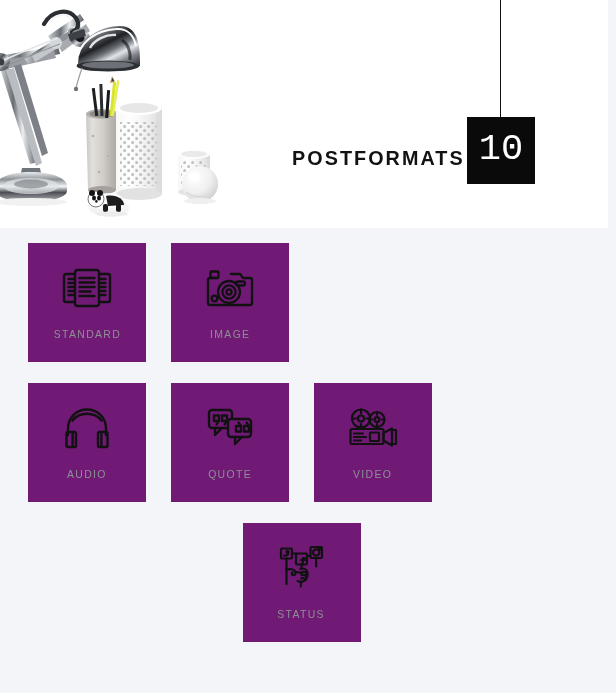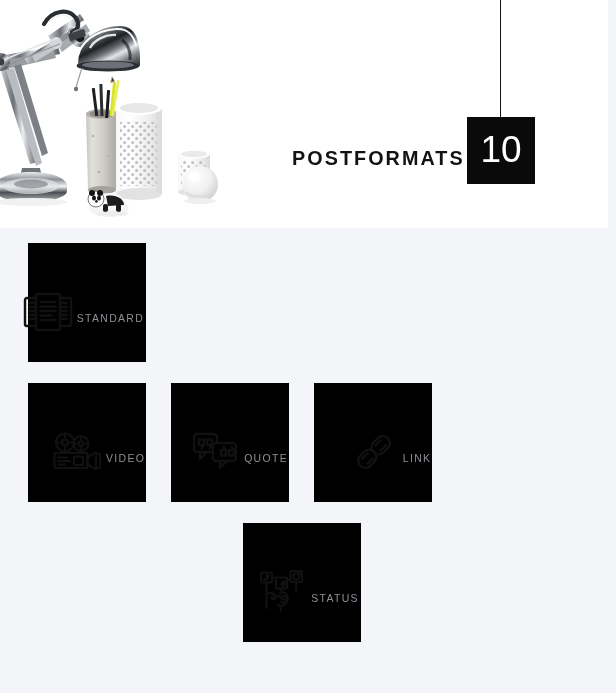--- a/index.html
+++ b/index.html
@@ -82,21 +82,21 @@
     left: 0;
     top: 117px;
     width: 68px;
     height: 67px;
     background: #0a0a0a;
     display: flex;
     align-items: center;
     justify-content: center;
   }
   .badge-num {
-    font-family: Liberation Sans, sans-serif;
+    font-family: Liberation Mono, monospace;
     color: #ffffff;
     font-size: 37px;
     line-height: 1;
     letter-spacing: 0px;
     margin-top: -2px;
   }
 
   
   .grid {
     position: absolute;
@@ -111,25 +111,25 @@
   }
   .row.centered {
     justify-content: center;
     gap: 18px;
     margin-left: 0;
   }
 
   .card {
     width: 118px;
     height: 119px;
-    background: #000000;
+    background: #701a75;
     display: flex;
-    flex-direction: row;
+    flex-direction: column;
     align-items: center;
-    justify-content: flex-end;
+    justify-content: flex-start;
     box-sizing: border-box;
     padding-top: 18px;
   }
   .card .icon {
     width: 56px;
     height: 54px;
     display: flex;
     align-items: center;
     justify-content: center;
   }
@@ -348,74 +348,88 @@
             <path d="M8.5 12 h5 M8.5 16 h5 M8.5 20 h5 M8.5 24 h5 M8.5 28 h5"></path>
             <path d="M40.5 12 h5 M40.5 16 h5 M40.5 20 h5 M40.5 24 h5 M40.5 28 h5"></path>
             <rect x="15" y="3" width="24" height="36" rx="2.6"></rect>
             <path d="M19.5 11 h15 M19.5 15.5 h15 M19.5 20 h15 M19.5 24.5 h11 M19.5 29 h15"></path>
           </svg>
         </span>
         <span class="label">STANDARD</span>
       </div>
 
 
+      <div class="card">
+        <span class="icon">
+          <svg width="52" height="44" viewBox="0 0 52 44" fill="none" stroke="#111" stroke-width="2.3" stroke-linecap="round" stroke-linejoin="round">
+            <path d="M4 14 v23 a2 2 0 0 0 2 2 h40 a2 2 0 0 0 2 -2 V14 a2 2 0 0 0 -2 -2 h-7 l-3 -4 h-9"></path>
+            <path d="M4 14 a2 2 0 0 1 2 -2 h4"></path>
+            <rect x="6.5" y="5.5" width="8" height="6.5" rx="1"></rect>
+            <rect x="32" y="15.5" width="9" height="4" rx="2"></rect>
+            <circle cx="25" cy="26" r="11"></circle>
+            <circle cx="25" cy="26" r="6.6"></circle>
+            <circle cx="25" cy="26" r="2.6"></circle>
+            <circle cx="10.5" cy="32.5" r="2.8"></circle>
+          </svg>
+        </span>
+        <span class="label">IMAGE</span>
+      </div>
 
     </div>
 
     <div class="row">
 
+      <div class="card">
+        <span class="icon">
+          <svg width="46" height="44" viewBox="0 0 46 44" fill="none" stroke="#111" stroke-width="2.4" stroke-linecap="round" stroke-linejoin="round">
+            <path d="M4 29 V23 C4 11.5 12.5 3.5 23 3.5 C33.5 3.5 42 11.5 42 23 v6"></path>
+            <path d="M8.5 14.5 C13 9 18 7.8 23 7.8 C28 7.8 33 9 37.5 14.5"></path>
+            <path d="M4 26 h6.5 a1.5 1.5 0 0 1 1.5 1.5 v12 a1.5 1.5 0 0 1 -1.5 1.5 H4 a1.5 1.5 0 0 1 -1.5 -1.5 v-12 A1.5 1.5 0 0 1 4 26 Z"></path>
+            <path d="M35.5 26 H42 a1.5 1.5 0 0 1 1.5 1.5 v12 a1.5 1.5 0 0 1 -1.5 1.5 h-6.5 a1.5 1.5 0 0 1 -1.5 -1.5 v-12 a1.5 1.5 0 0 1 1.5 -1.5 Z"></path>
+            <path d="M8.6 28 v11 M37.4 28 v11"></path>
+          </svg>
+        </span>
+        <span class="label">AUDIO</span>
+      </div>
+
+      <div class="card">
+        <span class="icon">
+          <svg width="48" height="44" viewBox="0 0 48 44" fill="none" stroke="#111" stroke-width="2.4" stroke-linecap="round" stroke-linejoin="round">
+            <path d="M22 22 H6 a3 3 0 0 1 -3 -3 V7 a3 3 0 0 1 3 -3 h17 a3 3 0 0 1 3 3 v4"></path>
+            <path d="M9 22 v7 l7 -7"></path>
+            <path d="M8 9.5 h5 v5.5 h-5 Z M8 15 h5 l-2.4 3.4"></path>
+            <path d="M16 9.5 h5 v5.5 h-5 Z M16 15 h5 l-2.4 3.4"></path>
+            <path d="M26 13 h16 a3 3 0 0 1 3 3 v12 a3 3 0 0 1 -3 3 H25 a3 3 0 0 1 -3 -3 V16 a3 3 0 0 1 3 -3 Z"></path>
+            <path d="M29 31 v7 l7 -7"></path>
+            <path d="M30 25.5 h5 v-5.5 h-5 Z M30 20 h5 l-2.4 -3.4"></path>
+            <path d="M38 25.5 h5 v-5.5 h-5 Z M38 20 h5 l-2.4 -3.4"></path>
+          </svg>
+        </span>
+        <span class="label">QUOTE</span>
+      </div>
 
       <div class="card">
         <span class="icon">
           <svg width="52" height="40" viewBox="0 0 52 40" fill="none" stroke="#111" stroke-width="2.2" stroke-linecap="round" stroke-linejoin="round">
             <circle cx="14" cy="10.5" r="9"></circle>
             <circle cx="14" cy="10.5" r="3"></circle>
             <path d="M14 1.5 v3.8 M14 15.8 v3.7 M5 10.5 h3.8 M19.2 10.5 h3.8"></path>
             <circle cx="30" cy="11.5" r="7.5"></circle>
             <circle cx="30" cy="11.5" r="2.4"></circle>
             <path d="M30 4 v2.8 M30 16.2 v2.8 M22.5 11.5 h2.8 M34.7 11.5 h2.8"></path>
             <rect x="3.5" y="21" width="33" height="15" rx="1.4"></rect>
             <path d="M36.5 25 L45 20.5 v17 L36.5 32.5 Z"></path>
             <path d="M45 22 h4 v14 h-4"></path>
             <path d="M7 25.5 h9 M7 29 h12 M7 32.5 h7"></path>
             <rect x="23" y="24.5" width="9" height="8.5" rx="0.8"></rect>
           </svg>
         </span>
         <span class="label">VIDEO</span>
       </div>
 
-      <div class="card">
-        <span class="icon">
-          <svg width="48" height="44" viewBox="0 0 48 44" fill="none" stroke="#111" stroke-width="2.4" stroke-linecap="round" stroke-linejoin="round">
-            <path d="M22 22 H6 a3 3 0 0 1 -3 -3 V7 a3 3 0 0 1 3 -3 h17 a3 3 0 0 1 3 3 v4"></path>
-            <path d="M9 22 v7 l7 -7"></path>
-            <path d="M8 9.5 h5 v5.5 h-5 Z M8 15 h5 l-2.4 3.4"></path>
-            <path d="M16 9.5 h5 v5.5 h-5 Z M16 15 h5 l-2.4 3.4"></path>
-            <path d="M26 13 h16 a3 3 0 0 1 3 3 v12 a3 3 0 0 1 -3 3 H25 a3 3 0 0 1 -3 -3 V16 a3 3 0 0 1 3 -3 Z"></path>
-            <path d="M29 31 v7 l7 -7"></path>
-            <path d="M30 25.5 h5 v-5.5 h-5 Z M30 20 h5 l-2.4 -3.4"></path>
-            <path d="M38 25.5 h5 v-5.5 h-5 Z M38 20 h5 l-2.4 -3.4"></path>
-          </svg>
-        </span>
-        <span class="label">QUOTE</span>
-      </div>
-
-      <div class="card">
-        <span class="icon">
-          <svg width="44" height="44" viewBox="0 0 44 44" fill="none" stroke="#111" stroke-width="2.4" stroke-linecap="round" stroke-linejoin="round">
-            <g transform="rotate(45 22 22)">
-              <rect x="15" y="2.5" width="14" height="20" rx="7"></rect>
-              <rect x="15" y="21.5" width="14" height="20" rx="7"></rect>
-              <path d="M18.4 9 v7.5 M25.6 9 v7.5"></path>
-              <path d="M18.4 27.5 v7.5 M25.6 27.5 v7.5"></path>
-            </g>
-          </svg>
-        </span>
-        <span class="label">LINK</span>
-      </div>
     </div>
 
     <div class="row centered">
 
       <div class="card">
         <span class="icon">
           <svg width="48" height="48" viewBox="0 0 48 48" fill="none" stroke="#111" stroke-width="2.2" stroke-linecap="round" stroke-linejoin="round">
             <rect x="3" y="4.5" width="11" height="10" rx="1"></rect>
             <path d="M6 11.5 c2.2 0.6 4.4 -0.6 4.6 -3 c0.1 -1.2 -0.8 -1.9 -1.6 -1.5 c-0.9 0.5 -0.6 1.9 0.8 2.2"></path>
             <rect x="18" y="9.5" width="11" height="11" rx="1"></rect>

